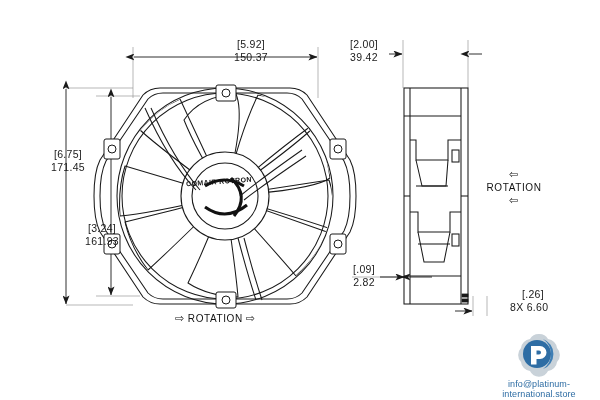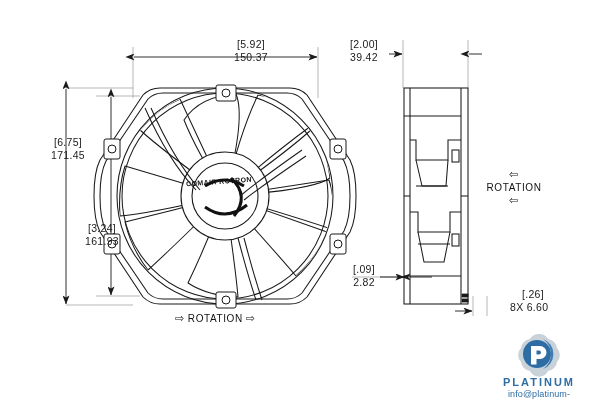--- a/index.html
+++ b/index.html
@@ -223,21 +223,21 @@
 <div class="dim-text" id="dim-width" style="left:215px; top:38px; width:48px;margin-left:12px;">
   <span class="l1">[5.92]</span>
   <span class="l2">150.37</span>
 </div>
 
 <div class="dim-text" id="dim-depth" style="left:340px; top:38px; width:48px;">
   <span class="l1">[2.00]</span>
   <span class="l2">39.42</span>
 </div>
 
-<div class="dim-text" id="dim-height" style="left:44px; top:136px; width:48px;">
+<div class="dim-text" id="dim-height" style="left:44px; top:148px; width:48px;">
   <span class="l1">[6.75]</span>
   <span class="l2">171.45</span>
 </div>
 
 <div class="dim-text" id="dim-span" style="left:78px; top:222px; width:48px;">
   <span class="l1">[3.24]</span>
   <span class="l2">161.93</span>
 </div>
 
 <div class="dim-text" id="dim-flange" style="left:347px; top:263px; width:34px;">
@@ -264,15 +264,14 @@
 
 <div id="hub-brand">COMAIR ROTRON</div>
 
 <div id="watermark">
   <svg id="wm-logo" width="64" height="48" viewBox="0 0 64 48">
     <path d="M32 4 a10 10 0 0 1 9 5 a10 10 0 0 1 9 9 a10 10 0 0 1 0 14 a10 10 0 0 1 -9 9 a10 10 0 0 1 -18 0 a10 10 0 0 1 -9 -9 a10 10 0 0 1 0 -14 a10 10 0 0 1 9 -9 a10 10 0 0 1 9 -5 z" fill="#c9d2d9"></path>
     <path d="M30 10 a14 14 0 1 1 0 28 a14 14 0 1 1 0 -28 z" fill="#2e6da4"></path>
     <path d="M36 9 a16 16 0 0 1 0 30 a18 18 0 0 0 0 -30 z" fill="#3f7fb5"></path>
     <path d="M24 16 h9 a6.5 6.5 0 0 1 0 13 h-3.5 v5.5 h-5.5 z M29.5 20.5 v4 h2.5 a2 2 0 0 0 0 -4 z" fill="#ffffff"></path>
   </svg>
-  <span id="wm-name">PLATINUM</span>
   <span id="wm-email">info@platinum-international.store</span>
 </div>
 
 </body></html>

